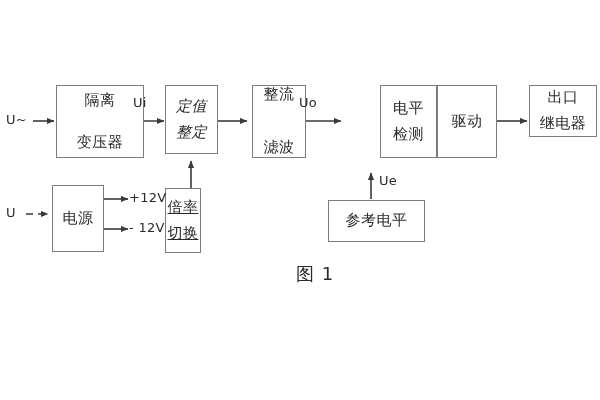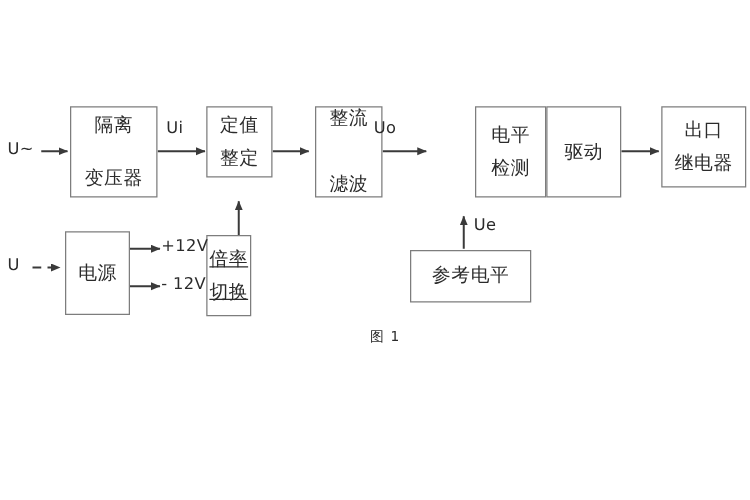--- a/index.html
+++ b/index.html
@@ -34,21 +34,21 @@
   .lbl {
     position: absolute;
     color: #2b2b2b;
     font-size: 13px;
     white-space: nowrap;
     letter-spacing: 0.3px;
   }
   .cap {
     position: absolute;
     color: #2b2b2b;
-    font-size: 11px;
+    font-size: 18px;
     white-space: nowrap;
     letter-spacing: 1px;
   }
   svg.wires {
     position: absolute;
     left: 0; top: 0;
     width: 600px;
     height: 400px;
     pointer-events: none;
   }
@@ -82,45 +82,45 @@
     <line class="wire" x1="191" y1="188" x2="191" y2="161" marker-end="url(#ah)"></line>
 
     <line class="wire" x1="371" y1="199" x2="371" y2="173" marker-end="url(#ah)"></line>
 
     <line class="wire-dash" x1="26" y1="214" x2="48" y2="214" marker-end="url(#ah)"></line>
 
     <line class="wire" x1="104" y1="199" x2="128" y2="199" marker-end="url(#ah)"></line>
     <line class="wire" x1="104" y1="229" x2="128" y2="229" marker-end="url(#ah)"></line>
   </svg>
 
-  <div class="blk" style="left:56px; top:85px; width:70px; height:73px;gap:16px;">
+  <div class="blk" style="left:56px; top:85px; width:88px; height:73px;gap:16px;">
     <span>隔离</span>
     <span>变压器</span>
   </div>
 
-  <div class="blk" style="left:165px; top:85px; width:53px; height:57px;">
+  <div class="blk" style="left:165px; top:85px; width:53px; height:69px;font-style:italic;">
     <span>定值</span>
     <span>整定</span>
   </div>
 
   <div class="blk" style="left:252px; top:85px; width:54px; height:73px;gap:27px;">
     <span>整流</span>
     <span>滤波</span>
   </div>
 
   <div class="blk" style="left:344px; top:85px; width:57px; height:73px;margin-left:36px;">
     <span>电平</span>
     <span>检测</span>
   </div>
 
   <div class="blk" style="left:437px; top:85px; width:60px; height:73px;">
     <span>驱动</span>
   </div>
 
-  <div class="blk" style="left:529px; top:85px; width:68px; height:65px;">
+  <div class="blk" style="left:529px; top:85px; width:68px; height:52px;">
     <span>出口</span>
     <span>继电器</span>
   </div>
 
   <div class="blk" style="left:52px; top:185px; width:52px; height:67px;">
     <span>电源</span>
   </div>
 
   <div class="blk" style="left:165px; top:188px; width:36px; height:65px;text-decoration:underline;">
     <span>倍率</span>

